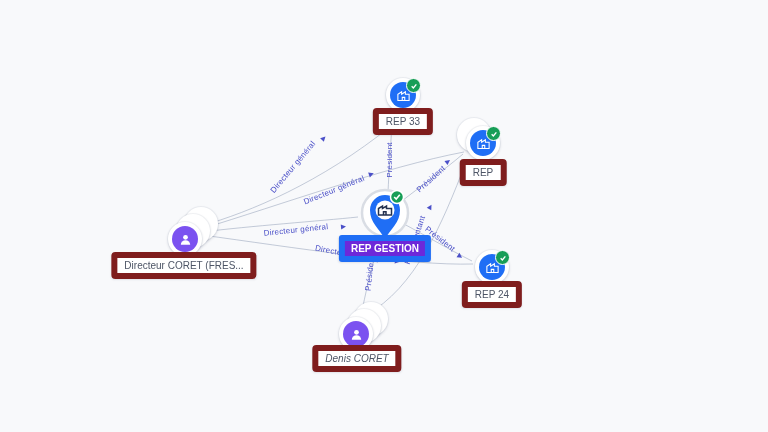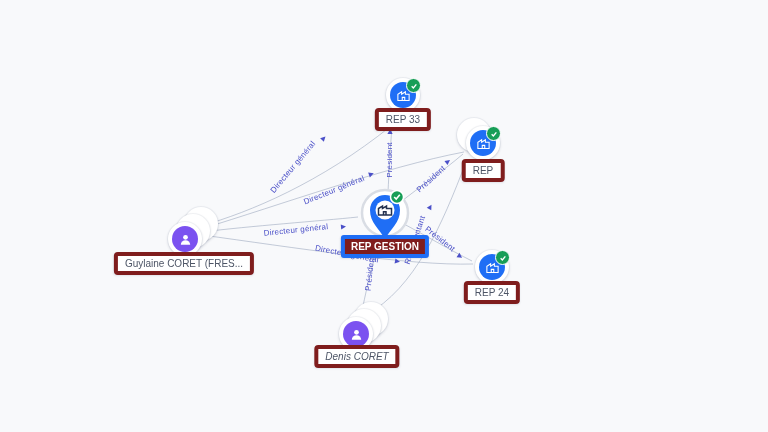--- a/index.html
+++ b/index.html
@@ -23,26 +23,26 @@
   }
   .icircle.company{background:#1f6ef5;}
   .icircle.person{background:#7b52f0;}
   .badge{
     position:absolute;width:13px;height:13px;border-radius:50%;background:#179e57;
     border:1.5px solid #fff;display:flex;align-items:center;justify-content:center;
     box-sizing:content-box;
   }
   .pill{
     position:absolute;transform:translateX(-50%);background:#fff;
-    border:4px solid #7f1d1d;border-radius:4px;padding:2px 7px;
+    border:6px solid #7f1d1d;border-radius:4px;padding:2px 7px;
     font-size:10px;color:#4d5566;white-space:nowrap;
     box-shadow:0 1px 2px rgba(25,39,75,.10);
   }
   .pill.selected{
-    background:#7f1d1d;border-color:#1f6ef5;color:#fff;font-weight:bold;
+    background:#6d28d9;border-color:#1f6ef5;color:#fff;font-weight:bold;
     border-radius:3px;padding:2px 6px;
   }
 </style>
 </head>
 <body>
 
 <div class="canvas">
 
   <svg class="edges-svg" width="768" height="432" viewBox="0 0 768 432">
     <g fill="none" stroke="#93a0b8" stroke-opacity="0.6" stroke-width="0.9">
@@ -146,21 +146,21 @@
   <div class="node" style="left:168px;top:222px;width:34px;height:34px;">
     <div class="card" style="left:16px;top:-15px;"></div>
     <div class="card" style="left:8px;top:-8px;"></div>
     <div class="card"></div>
     <div class="icircle person" style="left:4px;top:4px;">
       <svg width="15" height="15" viewBox="0 0 24 24" fill="#fff">
         <circle cx="12" cy="8.5" r="3.8"></circle>
           <path d="M4.5 20.5 a7.5 7.5 0 0 1 15 0 Z"></path>
       </svg>
     </div>
-    <div class="pill" style="left:16px;top:30px;">Guylaine CORET (FRES...</div>
+    <div class="pill" style="left:16px;top:30px;">Directeur CORET (FRES...</div>
   </div>
 
   <div class="node" style="left:339px;top:317px;width:34px;height:34px;">
     <div class="card" style="left:15px;top:-15px;"></div>
     <div class="card" style="left:8px;top:-8px;"></div>
     <div class="card"></div>
     <div class="icircle person" style="left:4px;top:4px;">
       <svg width="15" height="15" viewBox="0 0 24 24" fill="#fff">
         <circle cx="12" cy="8.5" r="3.8"></circle>
           <path d="M4.5 20.5 a7.5 7.5 0 0 1 15 0 Z"></path>

